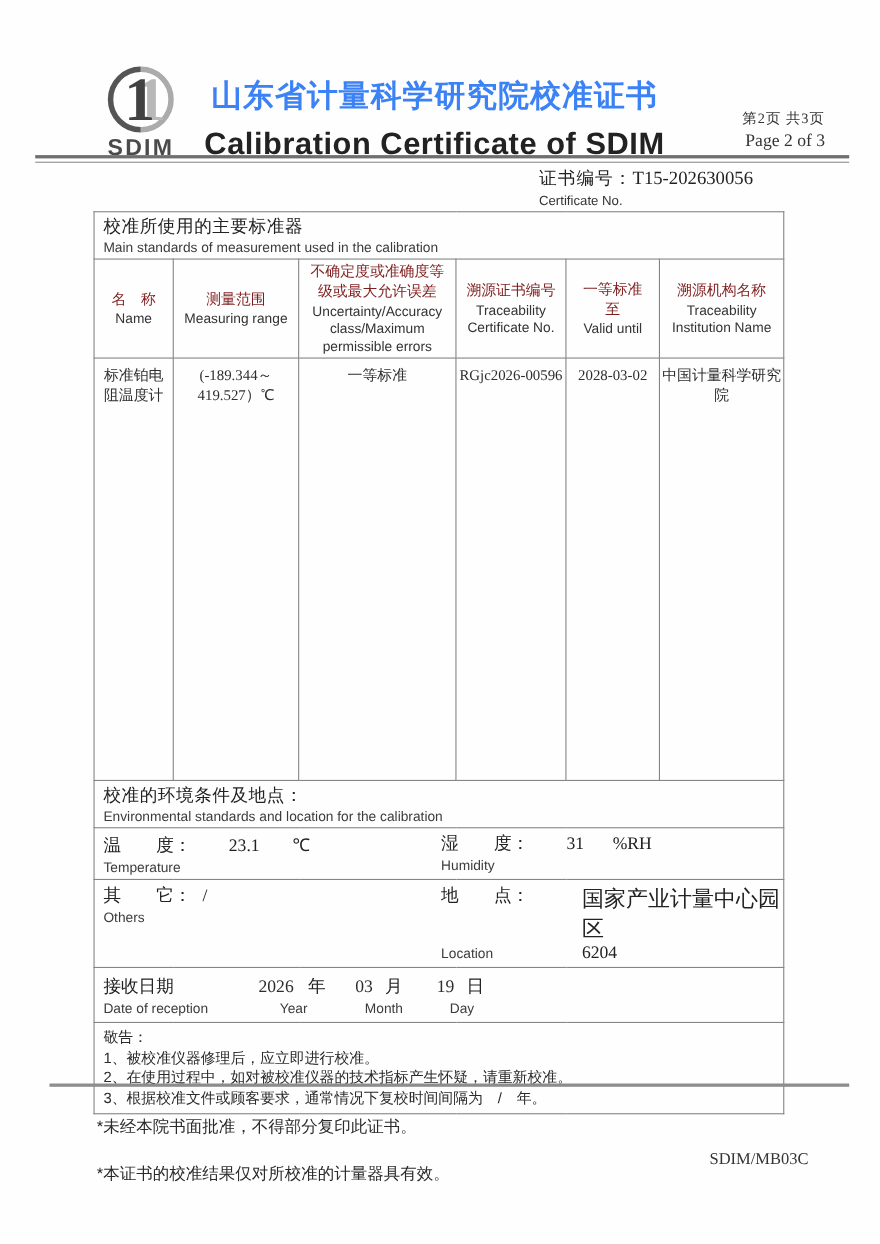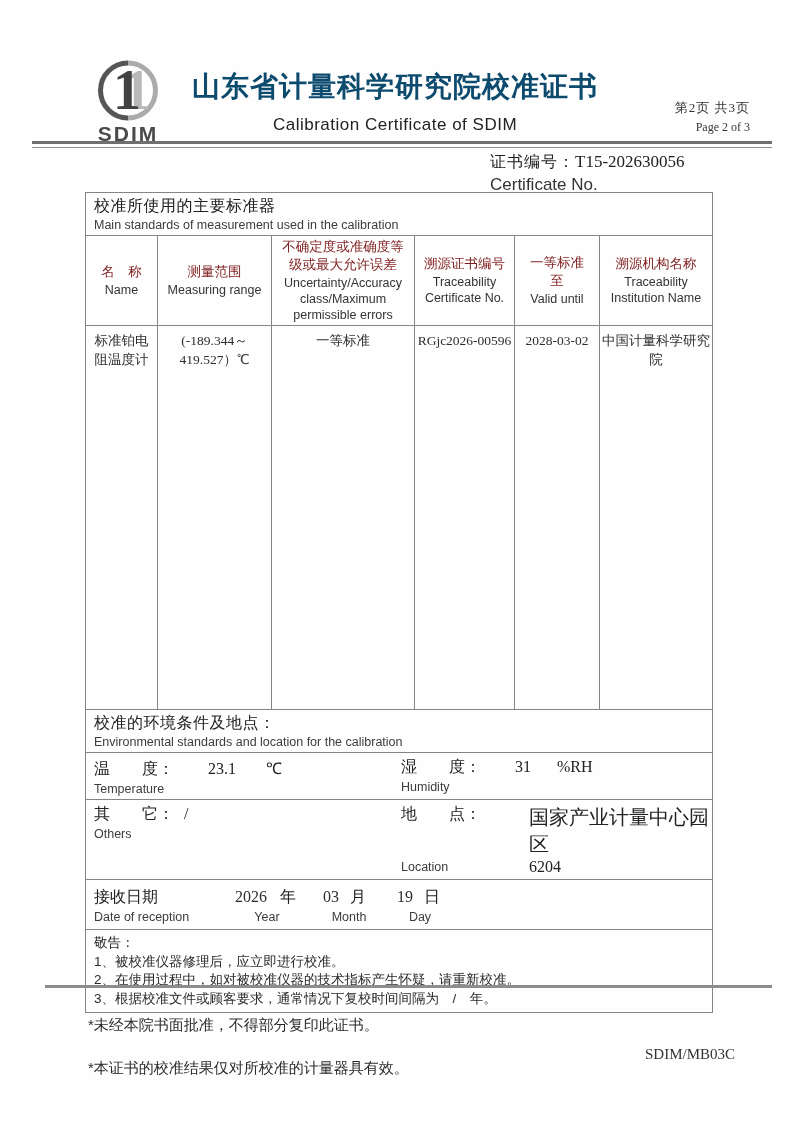--- a/index.html
+++ b/index.html
@@ -6,32 +6,32 @@
   html,body { background:#e8e8e8; }
   .page {
     position:relative; width:800px; height:1131px; margin:0 auto;
     background:#fefefe; color:#2e2e2e; overflow:hidden;
     font-family:"Liberation Sans", sans-serif;
   }
   
   .logo { position:absolute; left:76px; top:56px; width:104px; text-align:center; }
   .logo-text { font-size:21px; font-weight:bold; color:#4a4a4a; letter-spacing:2px; margin-top:-6px; font-family:"Liberation Sans", sans-serif; }
   .title-block { position:absolute; left:170px; top:68px; width:450px; text-align:center; }
-  .title-cn { font-size:28px; font-weight:bold; color:#0c4a6e; letter-spacing:1px; font-family:Liberation Serif, serif; }
-  .title-en { font-size:17px; font-weight:normal; color:#222; margin-top:9px; letter-spacing:.5px; }
+  .title-cn { font-size:28px; font-weight:bold; color:#3b82f6; letter-spacing:1px; font-family:Liberation Serif, serif; }
+  .title-en { font-size:28px; font-weight:bold; color:#222; margin-top:9px; letter-spacing:.5px; }
   .page-info { position:absolute; left:620px; top:99px; width:130px; text-align:right; font-family:"Liberation Serif", serif; }
   .page-info-cn { font-size:13px; color:#333; letter-spacing:1px; }
-  .page-info-en { font-size:12px; color:#333; margin-top:3px; }
+  .page-info-en { font-size:16px; color:#333; margin-top:3px; }
   .rule-top-1 { position:absolute; left:32px; top:141px; width:740px; height:3px; background:#6f6f6f; }
   .rule-top-2 { position:absolute; left:32px; top:147px; width:740px; height:1px; background:#8f8f8f; }
   .certno { position:absolute; left:490px; top:152px; }
   .certno-line1 { font-size:16px; color:#222; }
   .certno-label { letter-spacing:1px; }
   .certno-value { font-family:"Liberation Serif", serif; font-size:17px; }
-  .certno-en { font-size:17px; color:#333; margin-top:2px; }
+  .certno-en { font-size:12px; color:#333; margin-top:2px; }
   
   table.main { position:absolute; left:85px; top:192px; width:627px; border-collapse:collapse; table-layout:fixed; }
   table.main, table.main th, table.main td { border:1px solid #858585; }
   td.section { padding:3px 8px; }
   .sec-title-cn { font-size:16px; color:#222; letter-spacing:.5px; }
   .sec-title-en { font-size:12.5px; color:#3c3c3c; margin-top:1px; }
   th.hdr { font-weight:normal; text-align:center; vertical-align:middle; padding:2px 3px; height:90px; }
   .h-cn { font-size:13.5px; color:#7f1d1d; white-space:pre-line; line-height:18px; }
   .h-en { font-size:12.5px; color:#333; line-height:16px; margin-top:1px; }
   td.data { vertical-align:top; text-align:center; padding:5px 2px; height:384px; }

